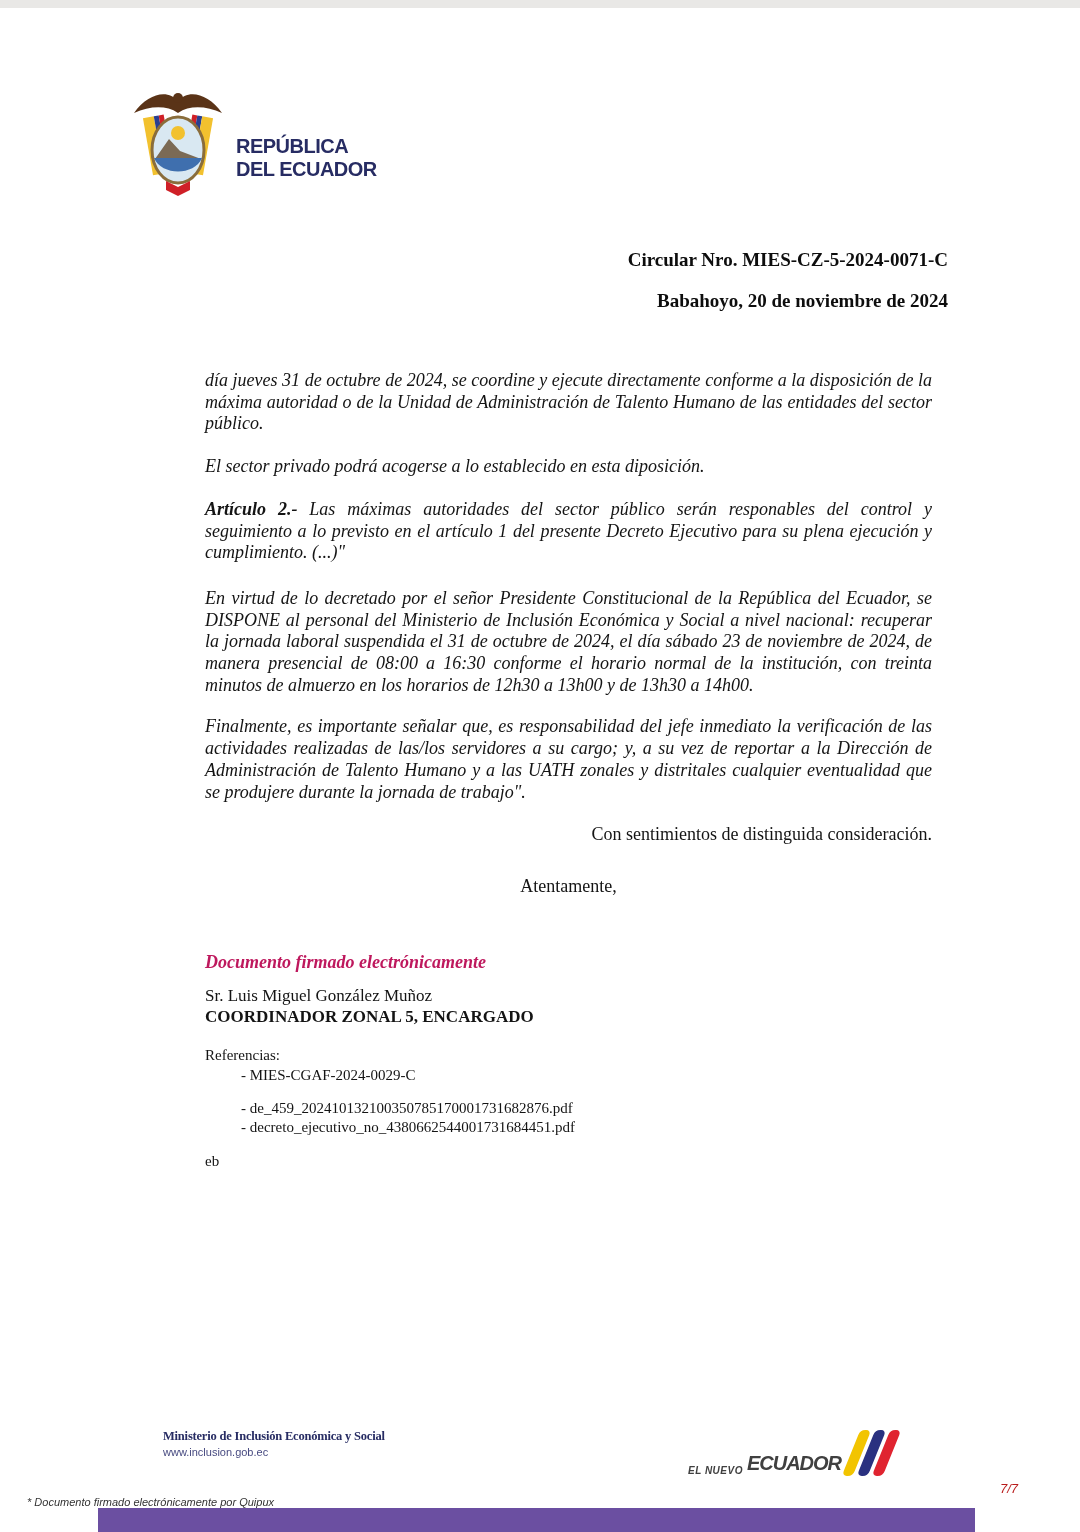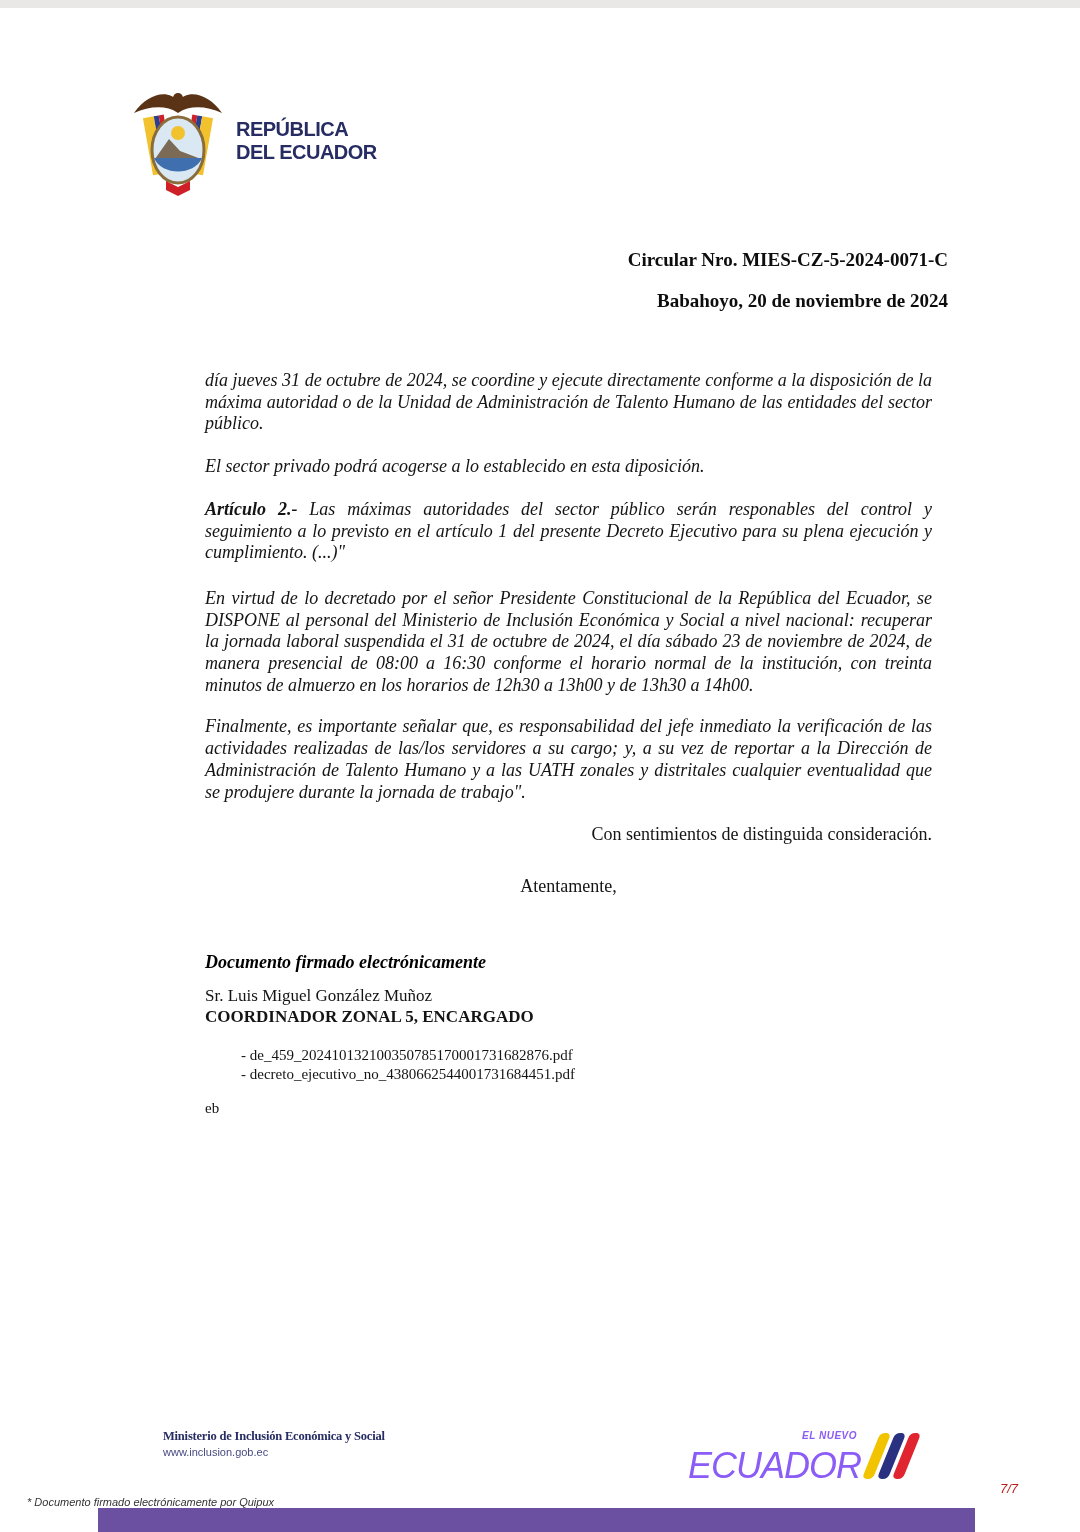--- a/index.html
+++ b/index.html
@@ -1,59 +1,59 @@
 <!DOCTYPE html>
 <html lang="es"><head>
 <meta charset="utf-8">
 <style>
   html,body{margin:0;padding:0;background:#ffffff;}
   .page{position:relative;width:1080px;height:1532px;background:#ffffff;overflow:hidden;
         font-family:"Liberation Serif","DejaVu Serif",serif;color:#141414;}
   .top-strip{position:absolute;left:0;top:0;width:1080px;height:8px;background:#e9e8e6;}
 
   
-  .letterhead{position:absolute;left:132px;top:86px;display:flex;align-items:flex-start;}
+  .letterhead{position:absolute;left:132px;top:86px;display:flex;align-items:center;}
   .coat{width:92px;height:112px;display:block;}
   .republic{margin:32px 0 0 12px;font-family:"Liberation Sans","DejaVu Sans",sans-serif;
             font-weight:bold;font-size:20px;line-height:23px;letter-spacing:-0.5px;color:#272c63;}
 
   
   .heading{position:absolute;left:400px;right:132px;top:248px;text-align:right;
            font-weight:bold;font-size:19px;line-height:24px;color:#0d0d0d;}
   .heading .circular{margin-bottom:17px;}
 
   
   .content{position:absolute;left:205px;top:370px;width:727px;}
   .para{margin:0 0 21px 0;font-size:18px;line-height:21.7px;text-align:justify;}
   .italic{font-style:italic;}
   .para-lead{font-weight:bold;font-style:italic;}
   .p3{margin-bottom:24px;}
   .p4{margin-bottom:20px;}
   .closing{margin-bottom:30px;text-align:right;}
   .salutation{margin-bottom:54px;text-align:center;}
-  .esign{font-weight:bold;font-style:italic;font-size:18px;color:#000000;margin-bottom:12px;}
+  .esign{font-weight:bold;font-style:italic;font-size:18px;color:#be185d;margin-bottom:12px;}
   .sig-name{font-size:17px;line-height:21px;}
   .sig-title{font-weight:bold;font-size:17px;line-height:22px;margin-bottom:18px;}
   .ref-label{font-size:15px;line-height:18px;margin-bottom:2px;}
   .ref-item{font-size:15px;line-height:19px;padding-left:36px;}
   .refs{margin-bottom:14px;}
   .annexes{margin-bottom:16px;}
   .initials{font-size:15px;}
 
   
   .ministry-block{position:absolute;left:163px;top:1429px;
                   font-family:"Liberation Sans","DejaVu Sans",sans-serif;color:#272c63;}
   .ministry{font-weight:bold;font-size:12.5px;letter-spacing:-0.2px;margin-bottom:2px;font-family:Liberation Serif, serif;}
   .website{font-size:11px;color:#474a80;}
 
   .brand{position:absolute;left:688px;top:1430px;display:flex;align-items:flex-end;}
-  .brand-text{display:flex;flex-direction:column;align-items:flex-end;
-              font-family:"Liberation Sans","DejaVu Sans",sans-serif;font-style:italic;color:#8b5cf6;}
+  .brand-text{display:flex;flex-direction:row;align-items:flex-end;
+              font-family:"Liberation Sans","DejaVu Sans",sans-serif;font-style:italic;color:#404040;}
   .brand-top{font-weight:bold;font-size:10px;letter-spacing:0.5px;margin-right:4px;}
-  .brand-main{font-weight:400;font-size:36px;line-height:26px;letter-spacing:-1px;margin-top:12px;}
+  .brand-main{font-weight:700;font-size:20px;line-height:26px;letter-spacing:-1px;margin-top:12px;}
   .stripes{display:flex;margin-left:6px;}
   .stripes span{display:inline-block;width:11px;height:46px;margin-left:4px;
                 transform:skewX(-22deg);border-radius:5px;}
   .stripe-yellow{background:#f2c400;}
   .stripe-blue{background:#2a3180;}
   .stripe-red{background:#e02430;}
 
   .quipux{position:absolute;left:27px;top:1496px;font-family:"Liberation Sans","DejaVu Sans",sans-serif;
           font-style:italic;font-size:11px;color:#333;}
   .purple-bar{position:absolute;left:98px;top:1508px;width:877px;height:24px;background:#6b4fa1;}
@@ -104,20 +104,24 @@
     <p class="para italic p4"><span class="para-lead"></span><span>En virtud de lo decretado por el señor Presidente Constitucional de la República del Ecuador, se DISPONE al personal del Ministerio de Inclusión Económica y Social a nivel nacional: recuperar la jornada laboral suspendida el 31 de octubre de 2024, el día sábado 23 de noviembre de 2024, de manera presencial de 08:00 a 16:30 conforme el horario normal de la institución, con treinta minutos de almuerzo en los horarios de 12h30 a 13h00 y de 13h30 a 14h00.</span></p>
     <p class="para italic"><span class="para-lead"></span><span>Finalmente, es importante señalar que, es responsabilidad del jefe inmediato la verificación de las actividades realizadas de las/los servidores a su cargo; y, a su vez de reportar a la Dirección de Administración de Talento Humano y a las UATH zonales y distritales cualquier eventualidad que se produjere durante la jornada de trabajo".</span></p>
 
     <p class="para closing">Con sentimientos de distinguida consideración.</p>
     <p class="para salutation">Atentamente,</p>
 
     <div class="esign">Documento firmado electrónicamente</div>
     <div class="sig-name">Sr. Luis Miguel González Muñoz</div>
     <div class="sig-title">COORDINADOR ZONAL 5, ENCARGADO</div>
 
+    <div class="refs">
+      <div class="ref-label">Referencias:</div>
+      <div class="ref-item">- MIES-CGAF-2024-0029-C</div>
+    </div>
 
     <div class="annexes">
       <div class="ref-item">- de_459_202410132100350785170001731682876.pdf</div>
       <div class="ref-item">- decreto_ejecutivo_no_4380662544001731684451.pdf</div>
     </div>
 
     <div class="initials">eb</div>
   </main>
 
   <footer>

